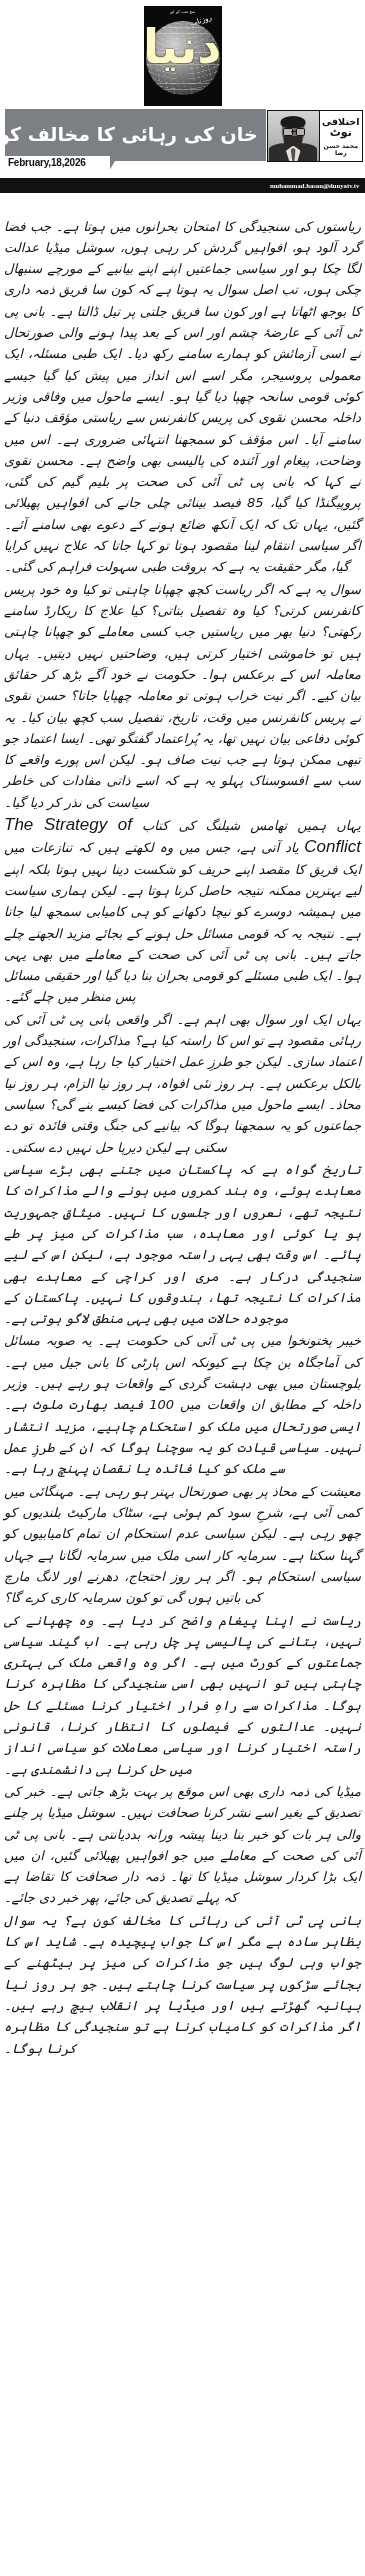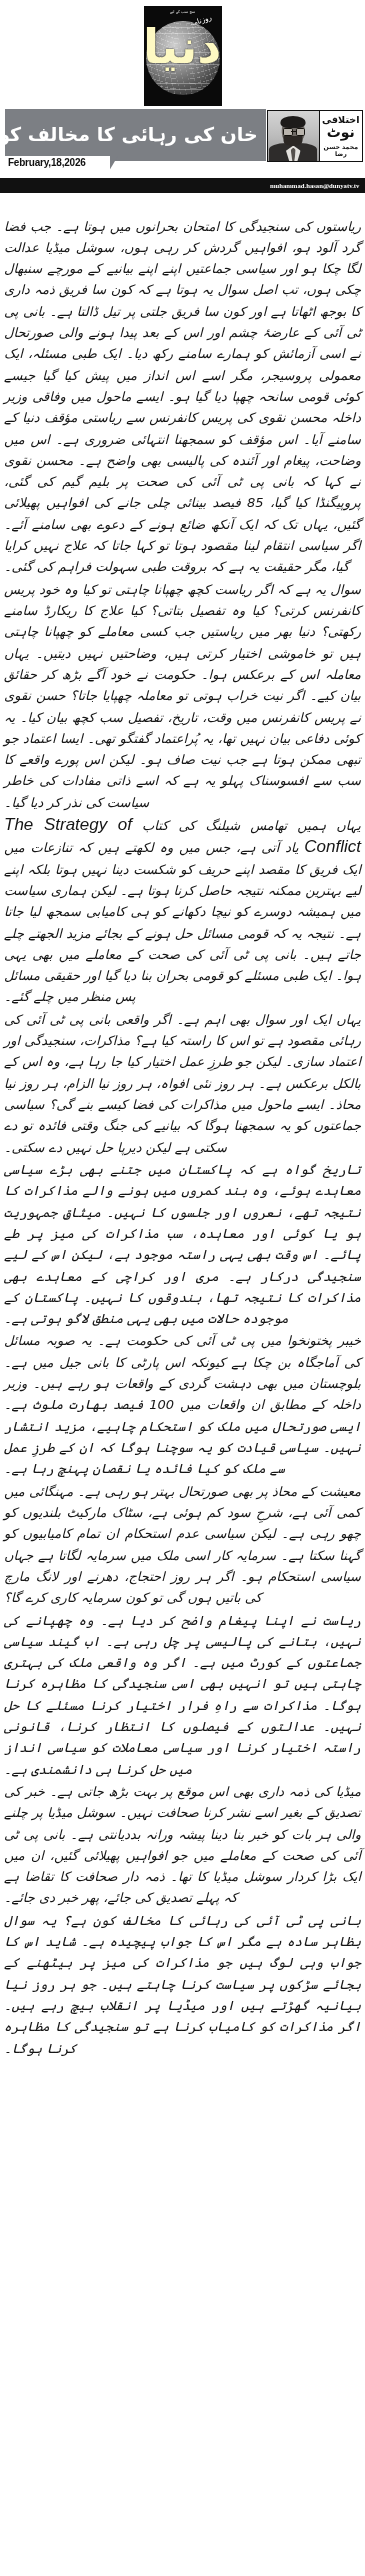--- a/index.html
+++ b/index.html
@@ -177,21 +177,21 @@
     box-sizing: border-box;
   }
   .column-name {
     color: #111;
     font-size: 9.6px;
     font-weight: 700;
     line-height: 1.05;
     text-align: center;
     direction: rtl;
   }
-  .column-name .l2 { display: block; font-size: 14px; }
+  .column-name .l2 { display: block; font-size: 11px; }
   .author-name {
     color: #111;
     font-size: 6.2px;
     font-weight: 700;
     text-align: center;
     direction: rtl;
     margin-top: 2.2px;
   }
   .author-photo {
     flex: 1;

